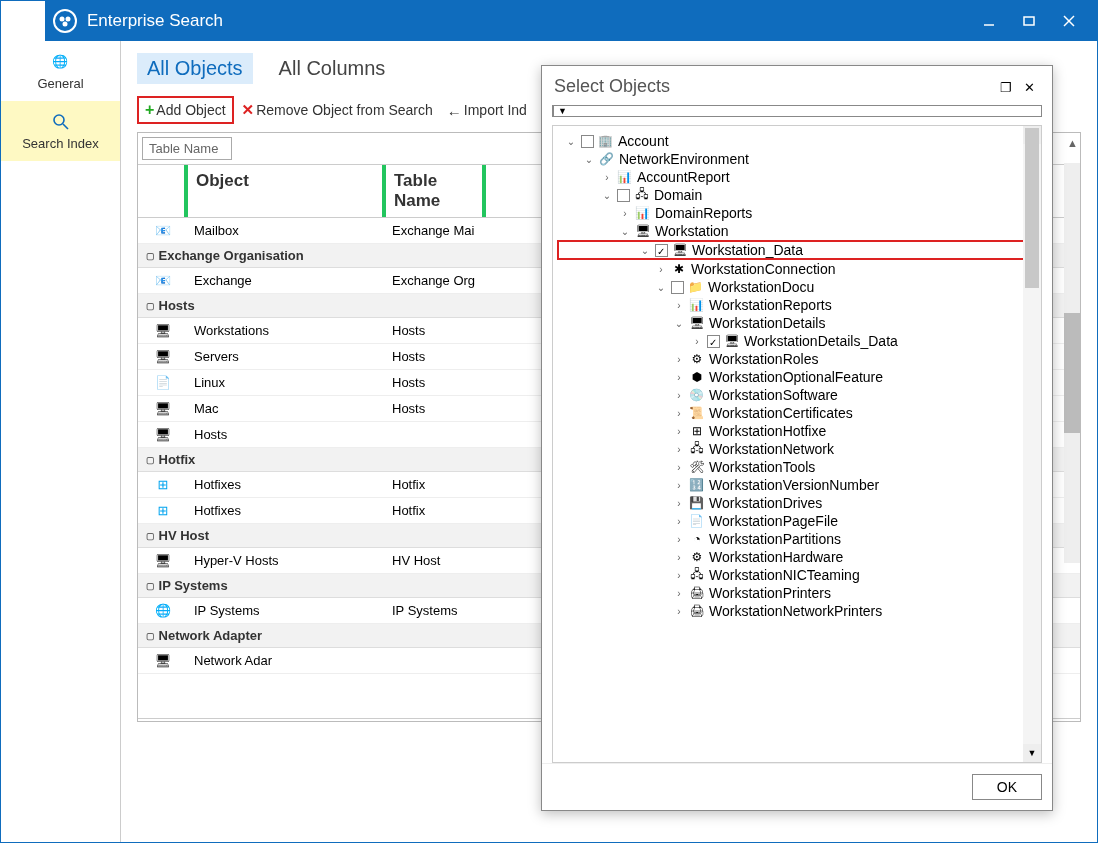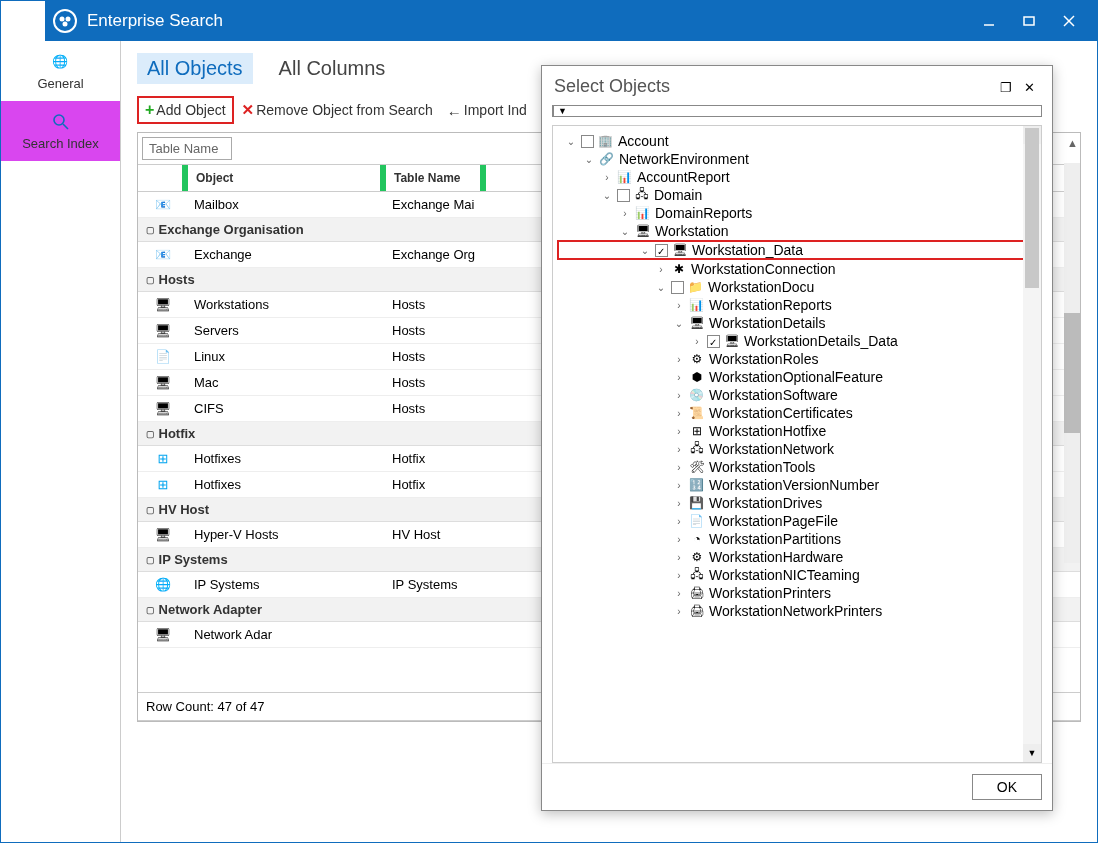--- a/index.html
+++ b/index.html
@@ -12,21 +12,21 @@
 .winbtns { display:flex; gap:0; margin-left:auto; }
 .winbtn { width:40px; height:40px; display:flex; align-items:center; justify-content:center; color:#fff; font-size:14px; }
 .winbtn svg{stroke:#fff;stroke-width:1.5;fill:none;}
 
 
 .main { display:flex; height: calc(100% - 40px); }
 
 
 .sidebar { width:120px; background:#fff; border-right:1px solid #ccc; }
 .navitem { height:60px; display:flex; flex-direction:column; align-items:center; justify-content:center; font-size:13px; color:#333; cursor:pointer; gap:4px;}
-.navitem.active { background:#d946ef; }
+.navitem.active { background:#fef9c3; }
 .navitem .icon{width:20px;height:20px;display:flex;align-items:center;justify-content:center;}
 
 
 .content { flex:1; padding:0; position:relative; background:#fff;}
 
 
 .tabs { display:flex; padding: 12px 16px 8px 16px; gap:16px; font-size:20px; }
 .tab { padding:4px 10px; color:#444; cursor:pointer; }
 .tab.active { background:#dbecfb; color:#0f6cbd; }
 
@@ -36,21 +36,21 @@
 .tbtn.highlight { border:2px solid #d22; }
 .tbtn .plus{color:#2a2;font-weight:bold;font-size:16px;}
 .tbtn .x{color:#d22;font-weight:bold;font-size:15px;}
 .tbtn .arrow{color:#333;font-size:15px;}
 
 
 .gridwrap { margin: 0 16px; border:1px solid #bbb; position:relative; height:590px; overflow:hidden;}
 .filterrow { background:#fff; border-bottom:1px solid #ccc; padding:4px; display:flex;}
 .filterbox { border:1px solid #aaa; padding:3px 6px; font-size:13px; color:#666; background:#fff; width:90px;}
 .hdrrow { display:flex; background:#fff; border-bottom:1px solid #ccc; }
-.hdrcell { padding:6px 8px; font-size:12px; font-weight:600; color:#333; border-right:6px solid #22c55e; }
+.hdrcell { padding:6px 8px; font-size:17px; font-weight:600; color:#333; border-right:4px solid #22c55e; }
 .hdrcell:nth-child(1){width:50px;}
 .hdrcell:nth-child(2){width:198px;}
 .hdrcell:nth-child(3){width:100px;}
 .gridbody { overflow-y:auto; height:500px; }
 .grouprow { background:#f2f2f2; padding:4px 8px; font-size:13px; font-weight:600; color:#333; border-bottom:1px solid #ddd; display:flex; align-items:center; gap:4px;}
 .grouprow .chev{font-size:9px;color:#666;}
 .datarow { display:flex; border-bottom:1px solid #eee; font-size:13px; align-items:center;}
 .datarow .c1{width:50px; text-align:center;}
 .datarow .c2{width:198px; padding:5px 6px;}
 .datarow .c3{width:100px; padding:5px 6px;}
@@ -199,21 +199,20 @@
             <div class="c2">Linux</div>
             <div class="c3">Hosts</div>
           </div>
           <div class="datarow">
             <div class="c1">🖥</div>
             <div class="c2">Mac</div>
             <div class="c3">Hosts</div>
           </div>
           <div class="datarow">
             <div class="c1">🖥</div>
-            <div class="c2">CIFS</div>
             <div class="c3">Hosts</div>
           </div>
           <div class="grouprow">
             <span class="chev">▢</span>
             <span>Hotfix</span>
           </div>
           <div class="datarow">
             <div class="c1"><span style="color:#00a4ef">⊞</span></div>
             <div class="c2">Hotfixes</div>
             <div class="c3">Hotfix</div>

